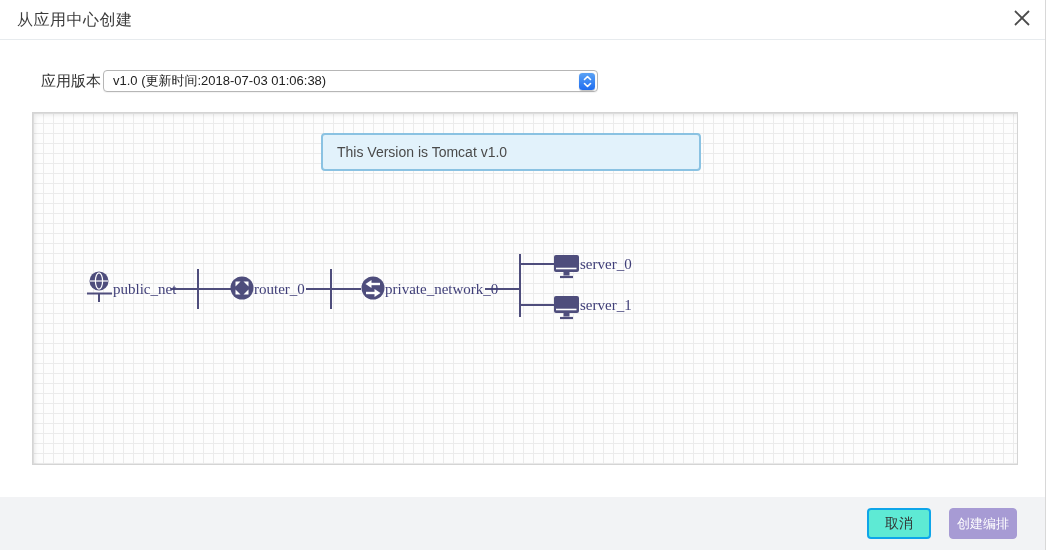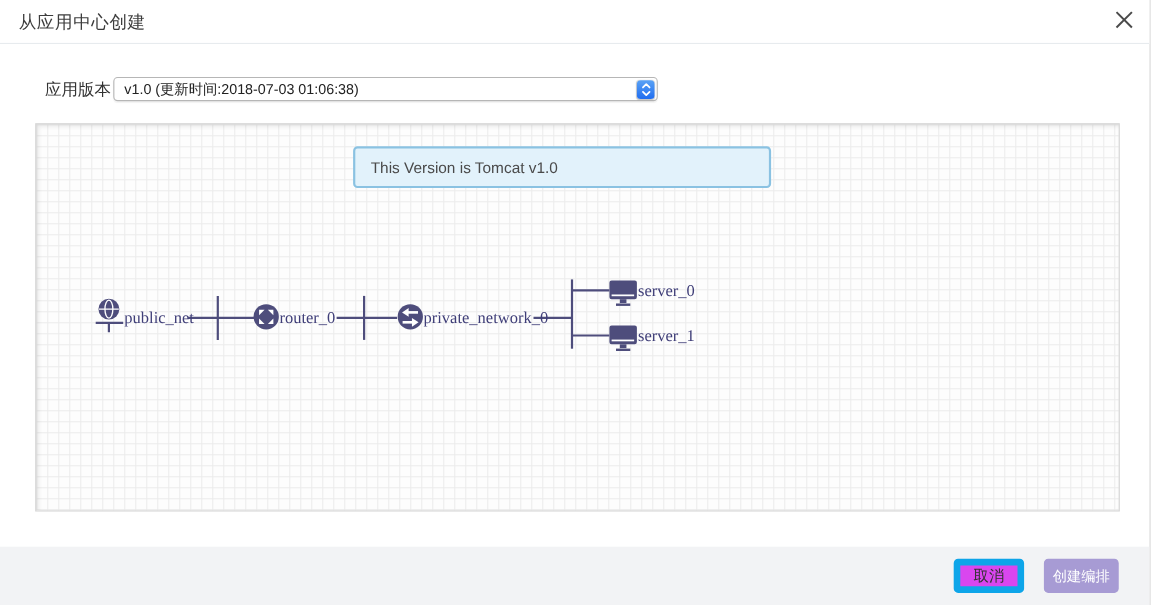--- a/index.html
+++ b/index.html
@@ -28,22 +28,22 @@
       background-size:10px 10px;
       box-shadow:inset 2px 2px 4px rgba(0,0,0,0.09); }
   .tooltip-box { position:absolute; left:288px; top:20px; width:380px; height:38px; background:#e2f2fb;
       border:2px solid #8ac2e2; border-radius:4px; display:flex; align-items:center; padding-left:14px;
       font-size:14px; color:#4a4a4a; }
   .topo-svg { position:absolute; left:0; top:0; }
   .topo-label { font-family:"Liberation Serif","DejaVu Serif",serif; font-size:15px; fill:#3f3e78; }
 
   
   .modal-footer { position:absolute; left:0; bottom:0; width:100%; height:53px; background:#f2f3f5; }
-  .btn-cancel { position:absolute; top:11px; right:114px; width:64px; height:31px; background:#d946ef;
-      border:6px solid #0ea5e9; border-radius:4px; font-size:14px; color:#333; cursor:pointer;
+  .btn-cancel { position:absolute; top:11px; right:114px; width:64px; height:31px; background:#5eead4;
+      border:2px solid #0ea5e9; border-radius:4px; font-size:14px; color:#333; cursor:pointer;
       font-family:"Liberation Sans","DejaVu Sans",sans-serif; }
   .btn-create { position:absolute; top:11px; right:28px; width:68px; height:31px; background:#a79bd4;
       border:1px solid #a79bd4; border-radius:4px; font-size:13px; color:#fff; cursor:pointer;
       font-family:Liberation Sans, sans-serif; }
 </style>
 </head>
 <body>
 
 <div class="modal">
 

